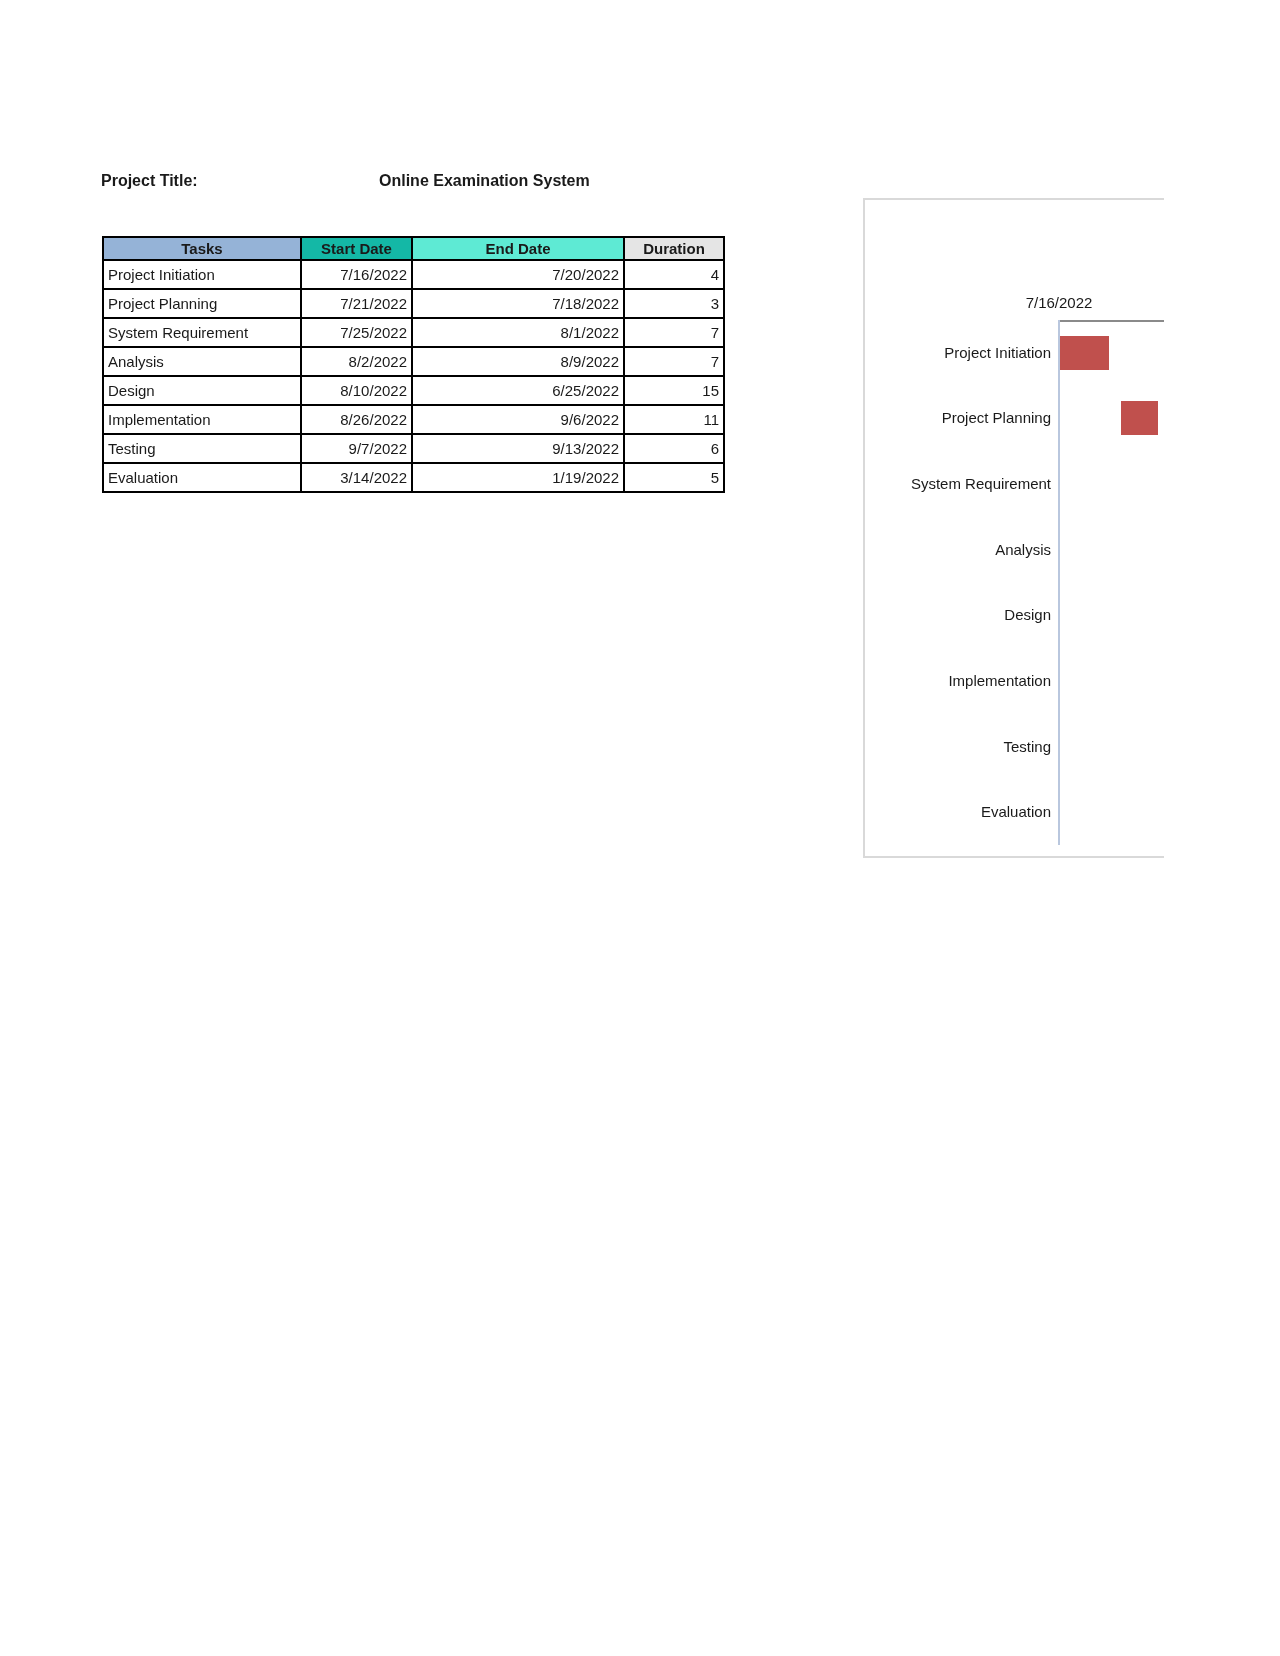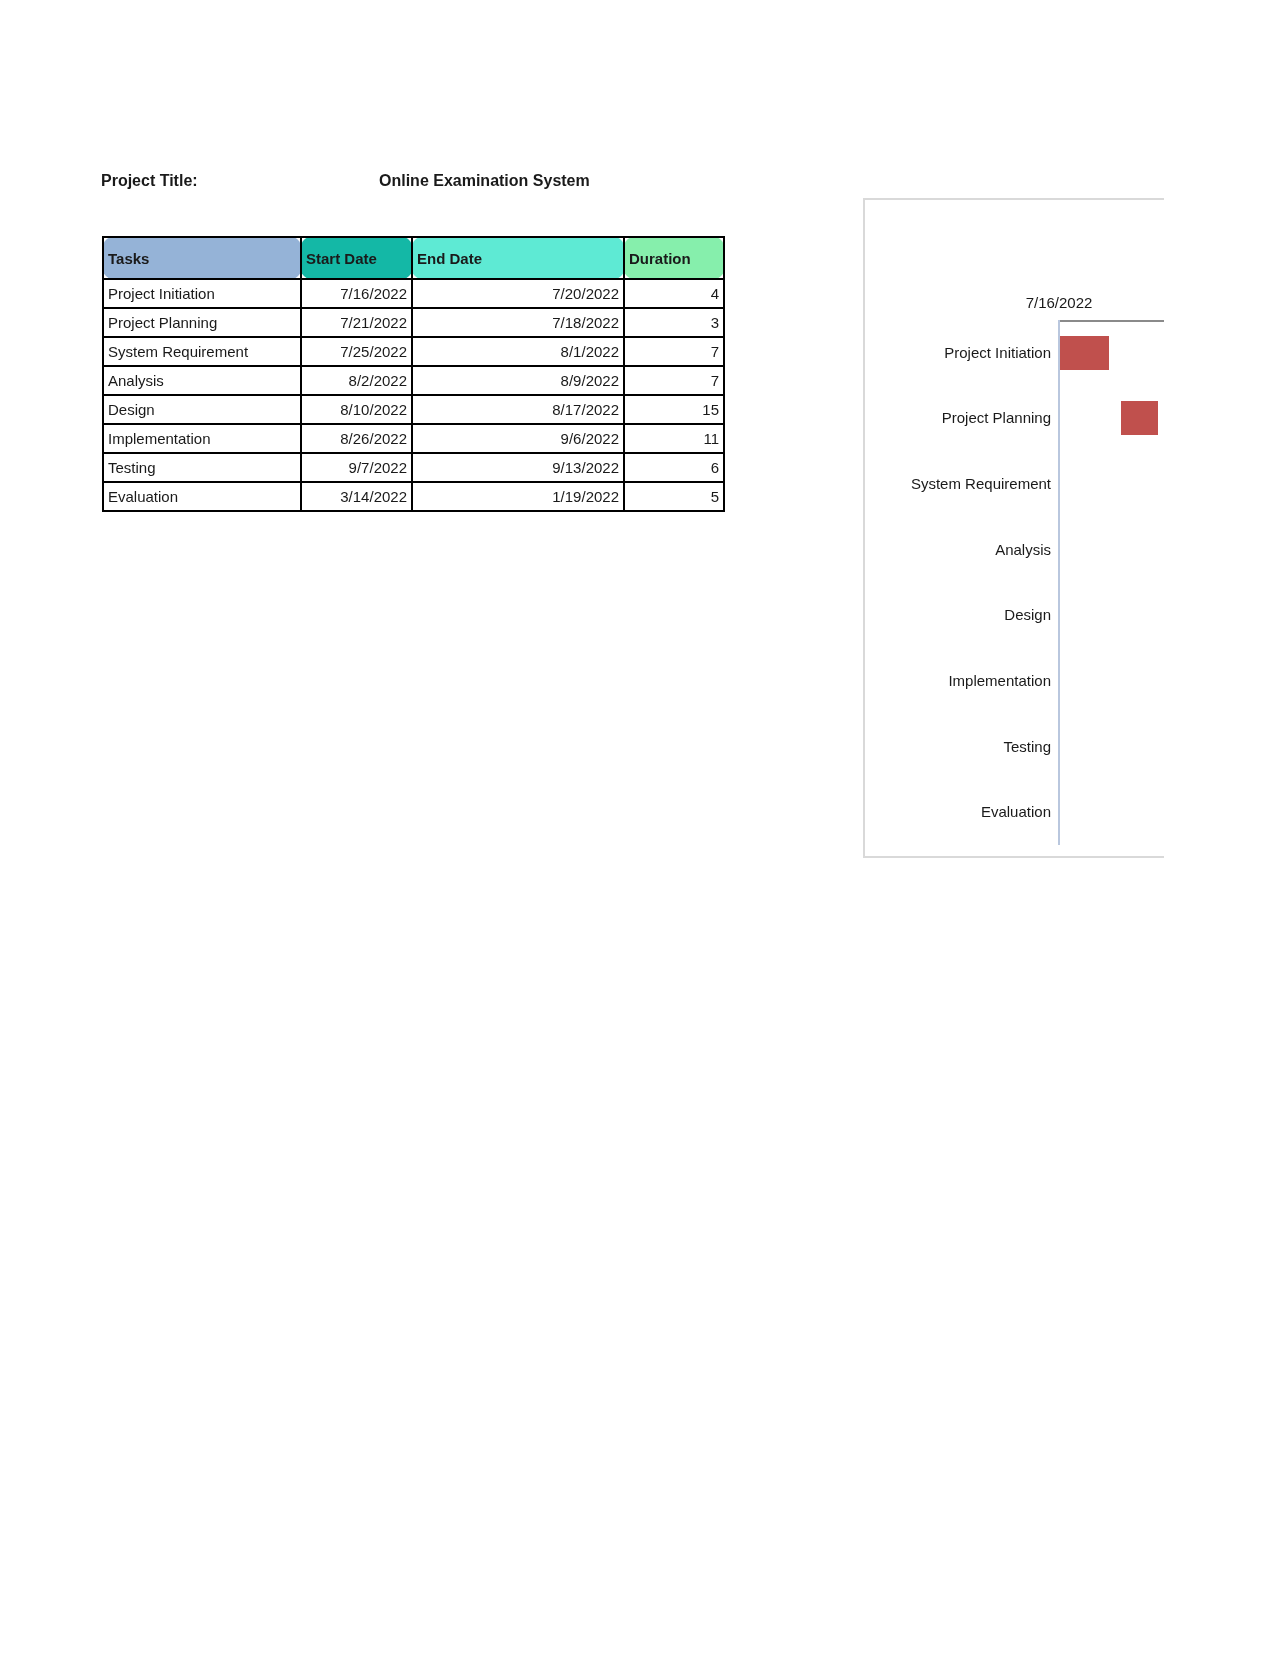--- a/index.html
+++ b/index.html
@@ -29,24 +29,23 @@
   }
   table.tasks td,table.tasks th{
     border:2px solid #000000;
     padding:0 4px;
     height:29px;
     overflow:hidden;
     white-space:nowrap;
     box-sizing:border-box;
   }
   table.tasks th{
-    height:42px;
+    height:23px;
     font-weight:bold;
-    text-align:left;
-    border-radius:10px;
+    text-align:center;
   }
   td.col-task{width:198px;text-align:left;padding-left:3px;}
   td.col-date{text-align:right;}
   td.col-dur{text-align:right;}
   .w-start{width:111px;}
   .w-end{width:212px;}
   .w-dur{width:100px;}
   
   .chart{
     position:absolute;left:863px;top:198px;
@@ -90,21 +89,21 @@
 
   <span class="title-label">Project Title:</span>
   <span class="title-value">Online Examination System</span>
 
   <table class="tasks">
     <thead>
       <tr id="tbl-head-row">
           <th class="col-task" style="background: rgb(149, 179, 215);">Tasks</th>
           <th class="w-start" style="background: #14b8a6;">Start Date</th>
           <th class="w-end" style="background: #5eead4;">End Date</th>
-          <th class="w-dur" style="background: #86efac; margin-top: 16px;">Duration</th>
+          <th class="w-dur" style="background: #e5e5e5; margin-top: 16px;">Duration</th>
         </tr>
     </thead>
     <tbody id="tbl-body">
         <tr>
           <td class="col-task">Project Initiation</td>
           <td class="col-date w-start">7/16/2022</td>
           <td class="col-date w-end">7/20/2022</td>
           <td class="col-dur w-dur">4</td>
         </tr>
         <tr>
@@ -121,21 +120,21 @@
         </tr>
         <tr>
           <td class="col-task">Analysis</td>
           <td class="col-date w-start">8/2/2022</td>
           <td class="col-date w-end">8/9/2022</td>
           <td class="col-dur w-dur">7</td>
         </tr>
         <tr>
           <td class="col-task">Design</td>
           <td class="col-date w-start">8/10/2022</td>
-          <td class="col-date w-end">8/17/2022</td>
+          <td class="col-date w-end">6/25/2022</td>
           <td class="col-dur w-dur">15</td>
         </tr>
         <tr>
           <td class="col-task">Implementation</td>
           <td class="col-date w-start">8/26/2022</td>
           <td class="col-date w-end">9/6/2022</td>
           <td class="col-dur w-dur">11</td>
         </tr>
         <tr>
           <td class="col-task">Testing</td>

